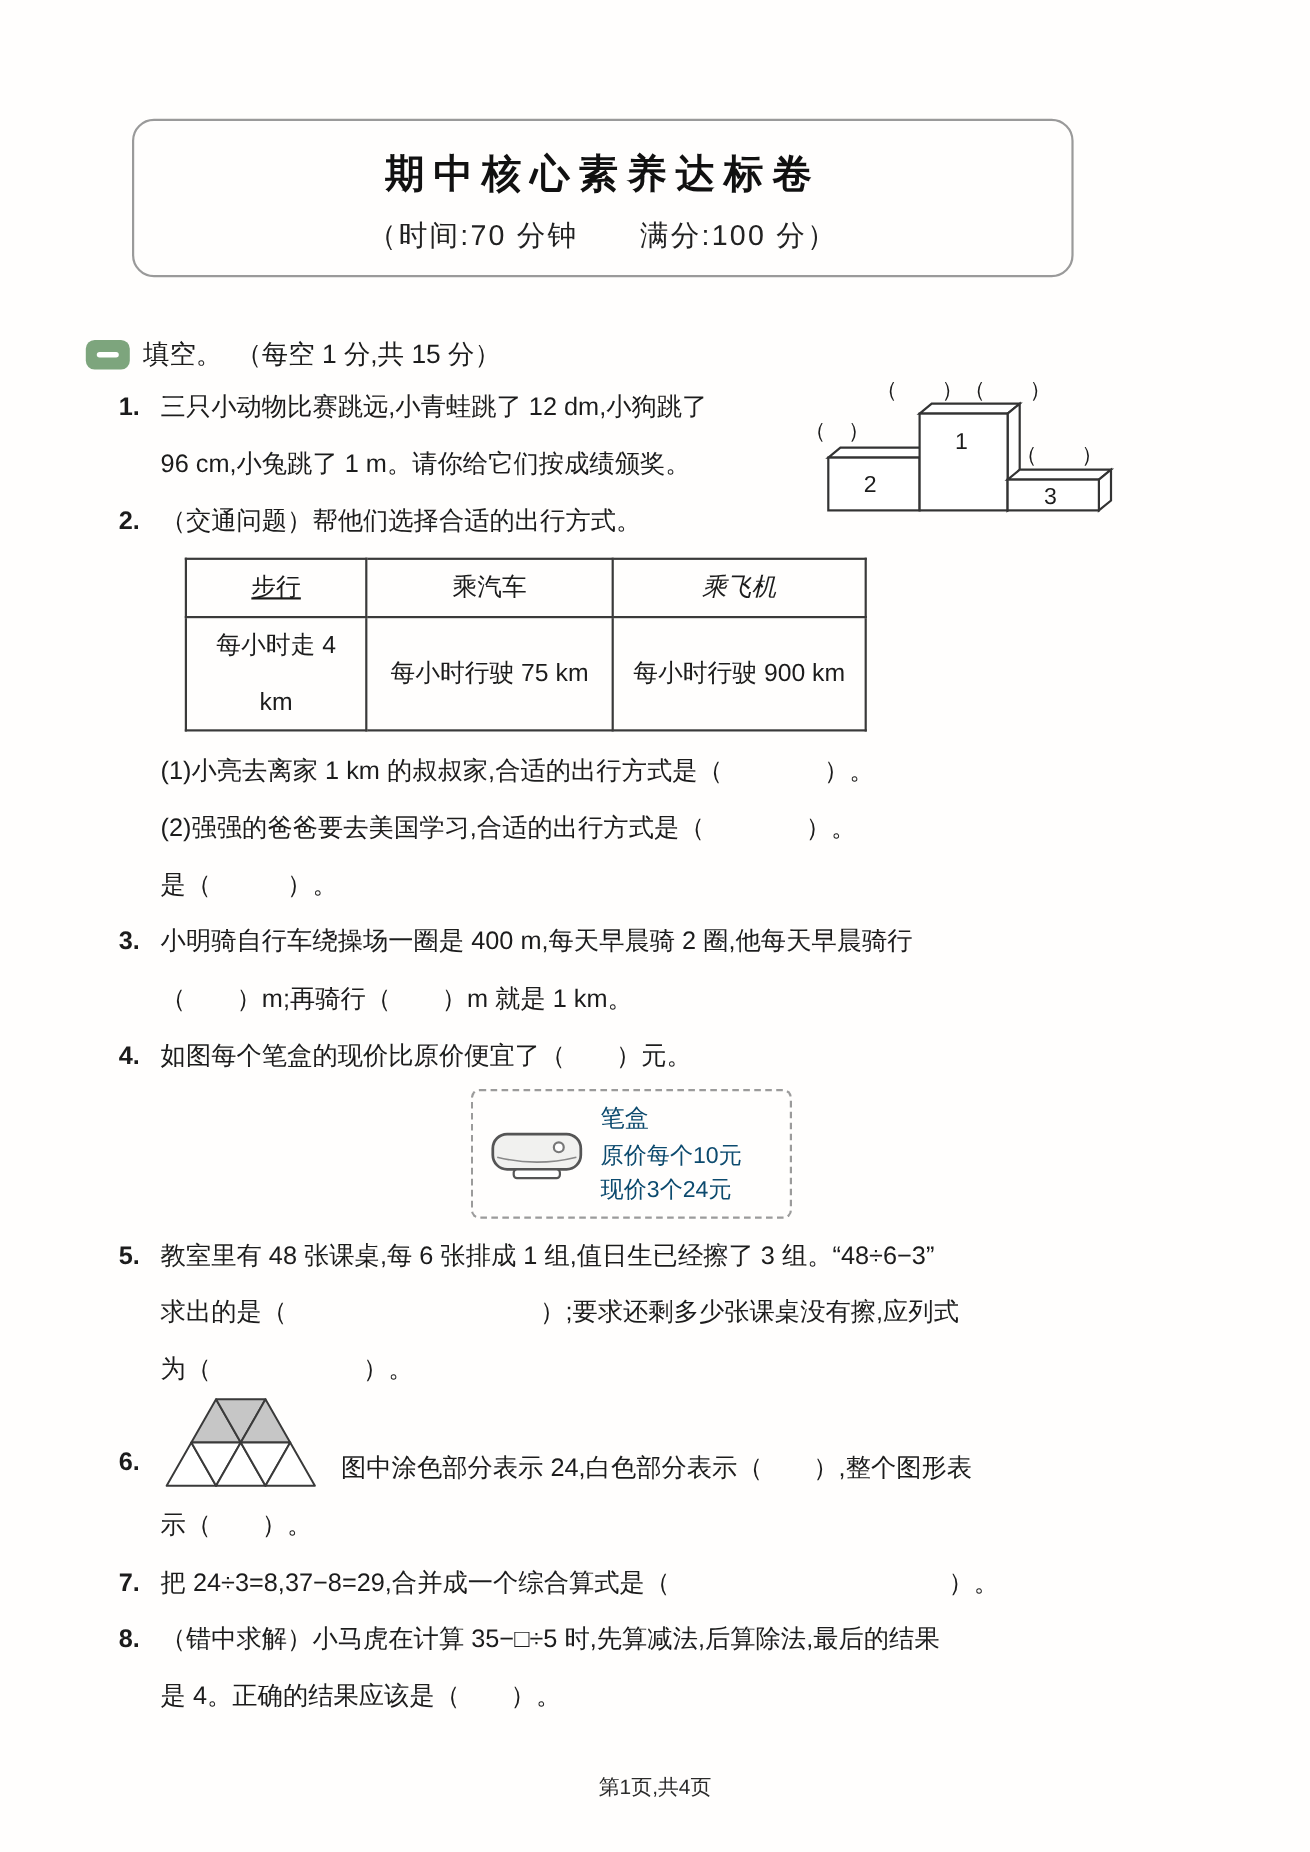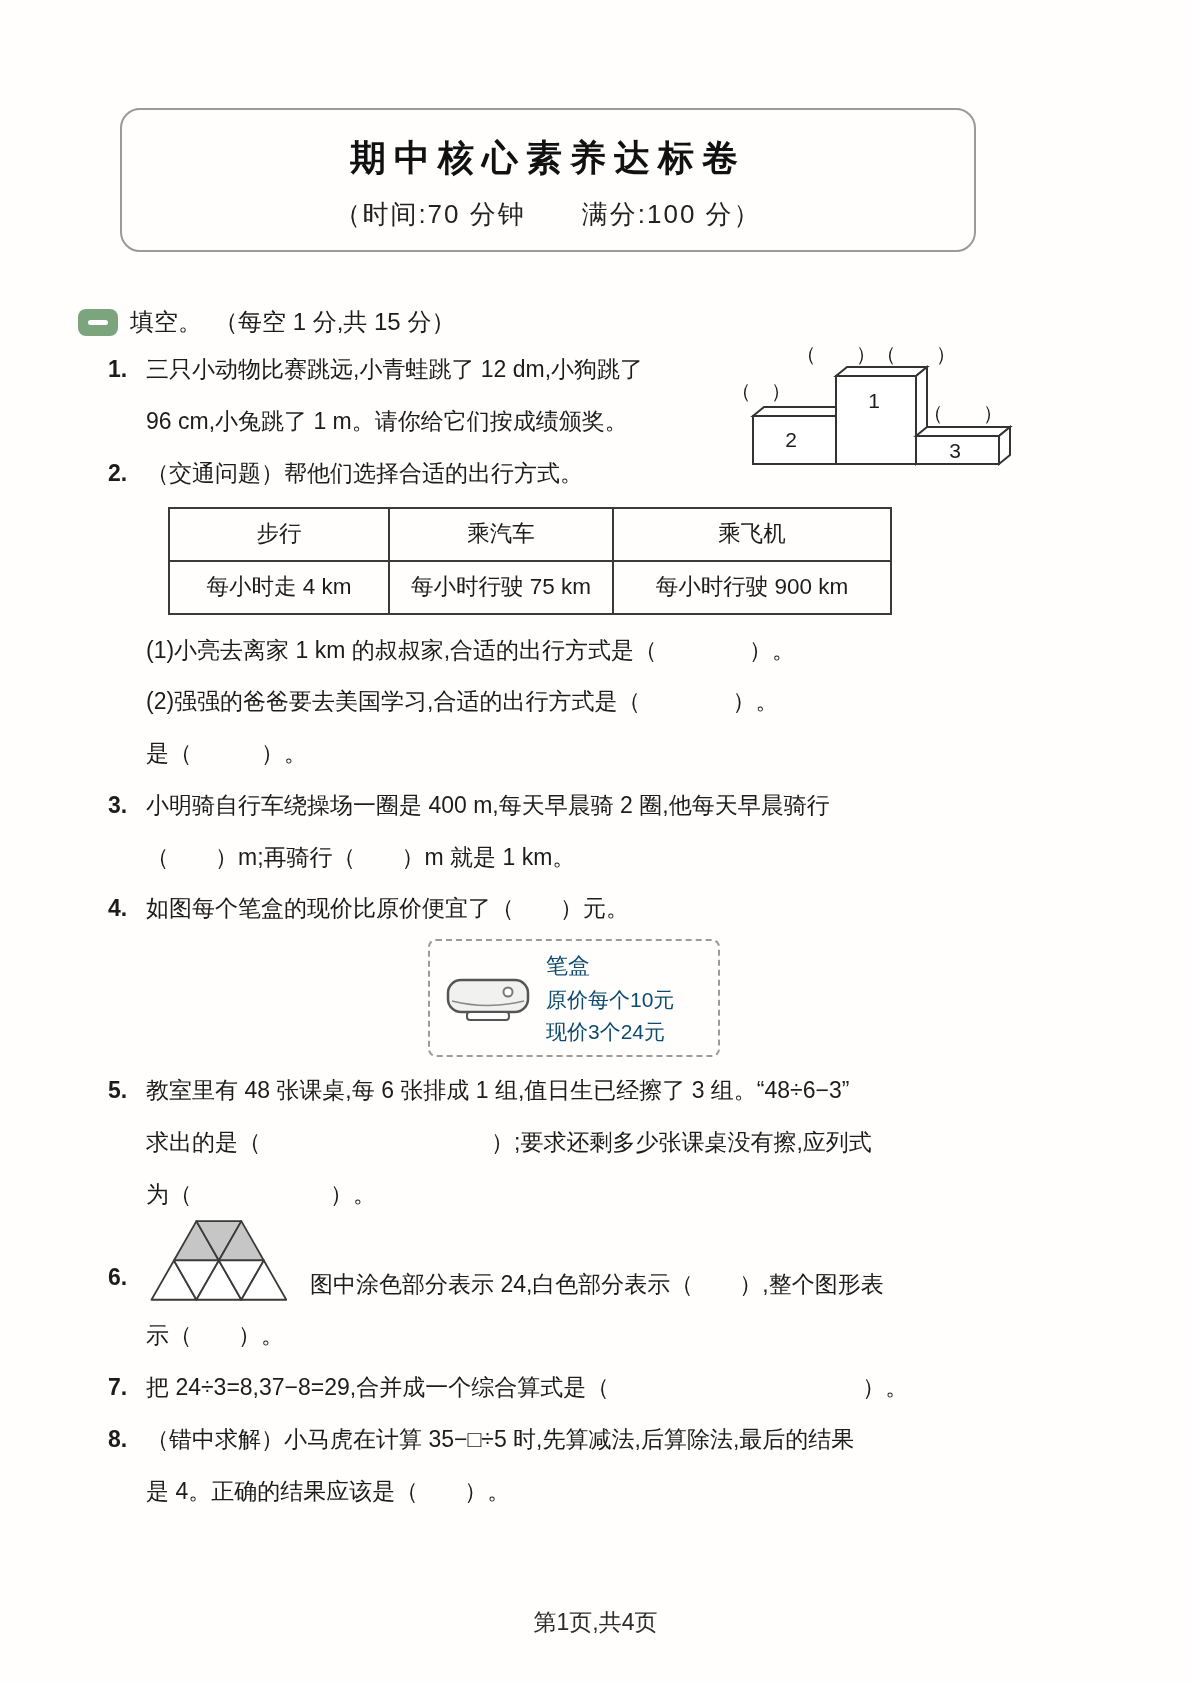--- a/index.html
+++ b/index.html
@@ -94,23 +94,23 @@
     margin: 8px 0 10px 22px;
   }
   .travel-table td {
     border: 2px solid #3a3a3a;
     height: 48px;
     text-align: center;
     vertical-align: middle;
     font-size: 22.5px;
     padding: 0 14px;
   }
-  .col-walk  { width: 220px; }
+  .col-walk  { width: 164px; text-decoration: underline; }
   .col-car   { width: 224px; }
-  .col-plane { width: 278px; }
+  .col-plane { width: 230px; font-style: italic; }
 
   
   .pencil-box {
     width: 292px;
     margin: 4px 0 8px 282px;
     border: 2px dashed #9b9b9b;
     border-radius: 8px;
     padding: 8px 12px;
     display: flex;
     align-items: center;
@@ -125,21 +125,21 @@
   .q6-row { display: flex; align-items: flex-end; gap: 16px; }
   .tri-fig { width: 148px; height: 82px; flex: none; margin-bottom: 8px; }
   .q6 .q-num { top: 32px; }
 
   
   .footer {
     position: absolute;
     left: 0; bottom: 46px;
     width: 100%;
     text-align: center;
-    font-size: 23px;
+    font-size: 19px;
     color: #2b2b2b;
   }
 </style>
 </head>
 <body>
 
 <div class="page">
 
   <div class="title-box">
     <div class="title">期中核心素养达标卷</div>

